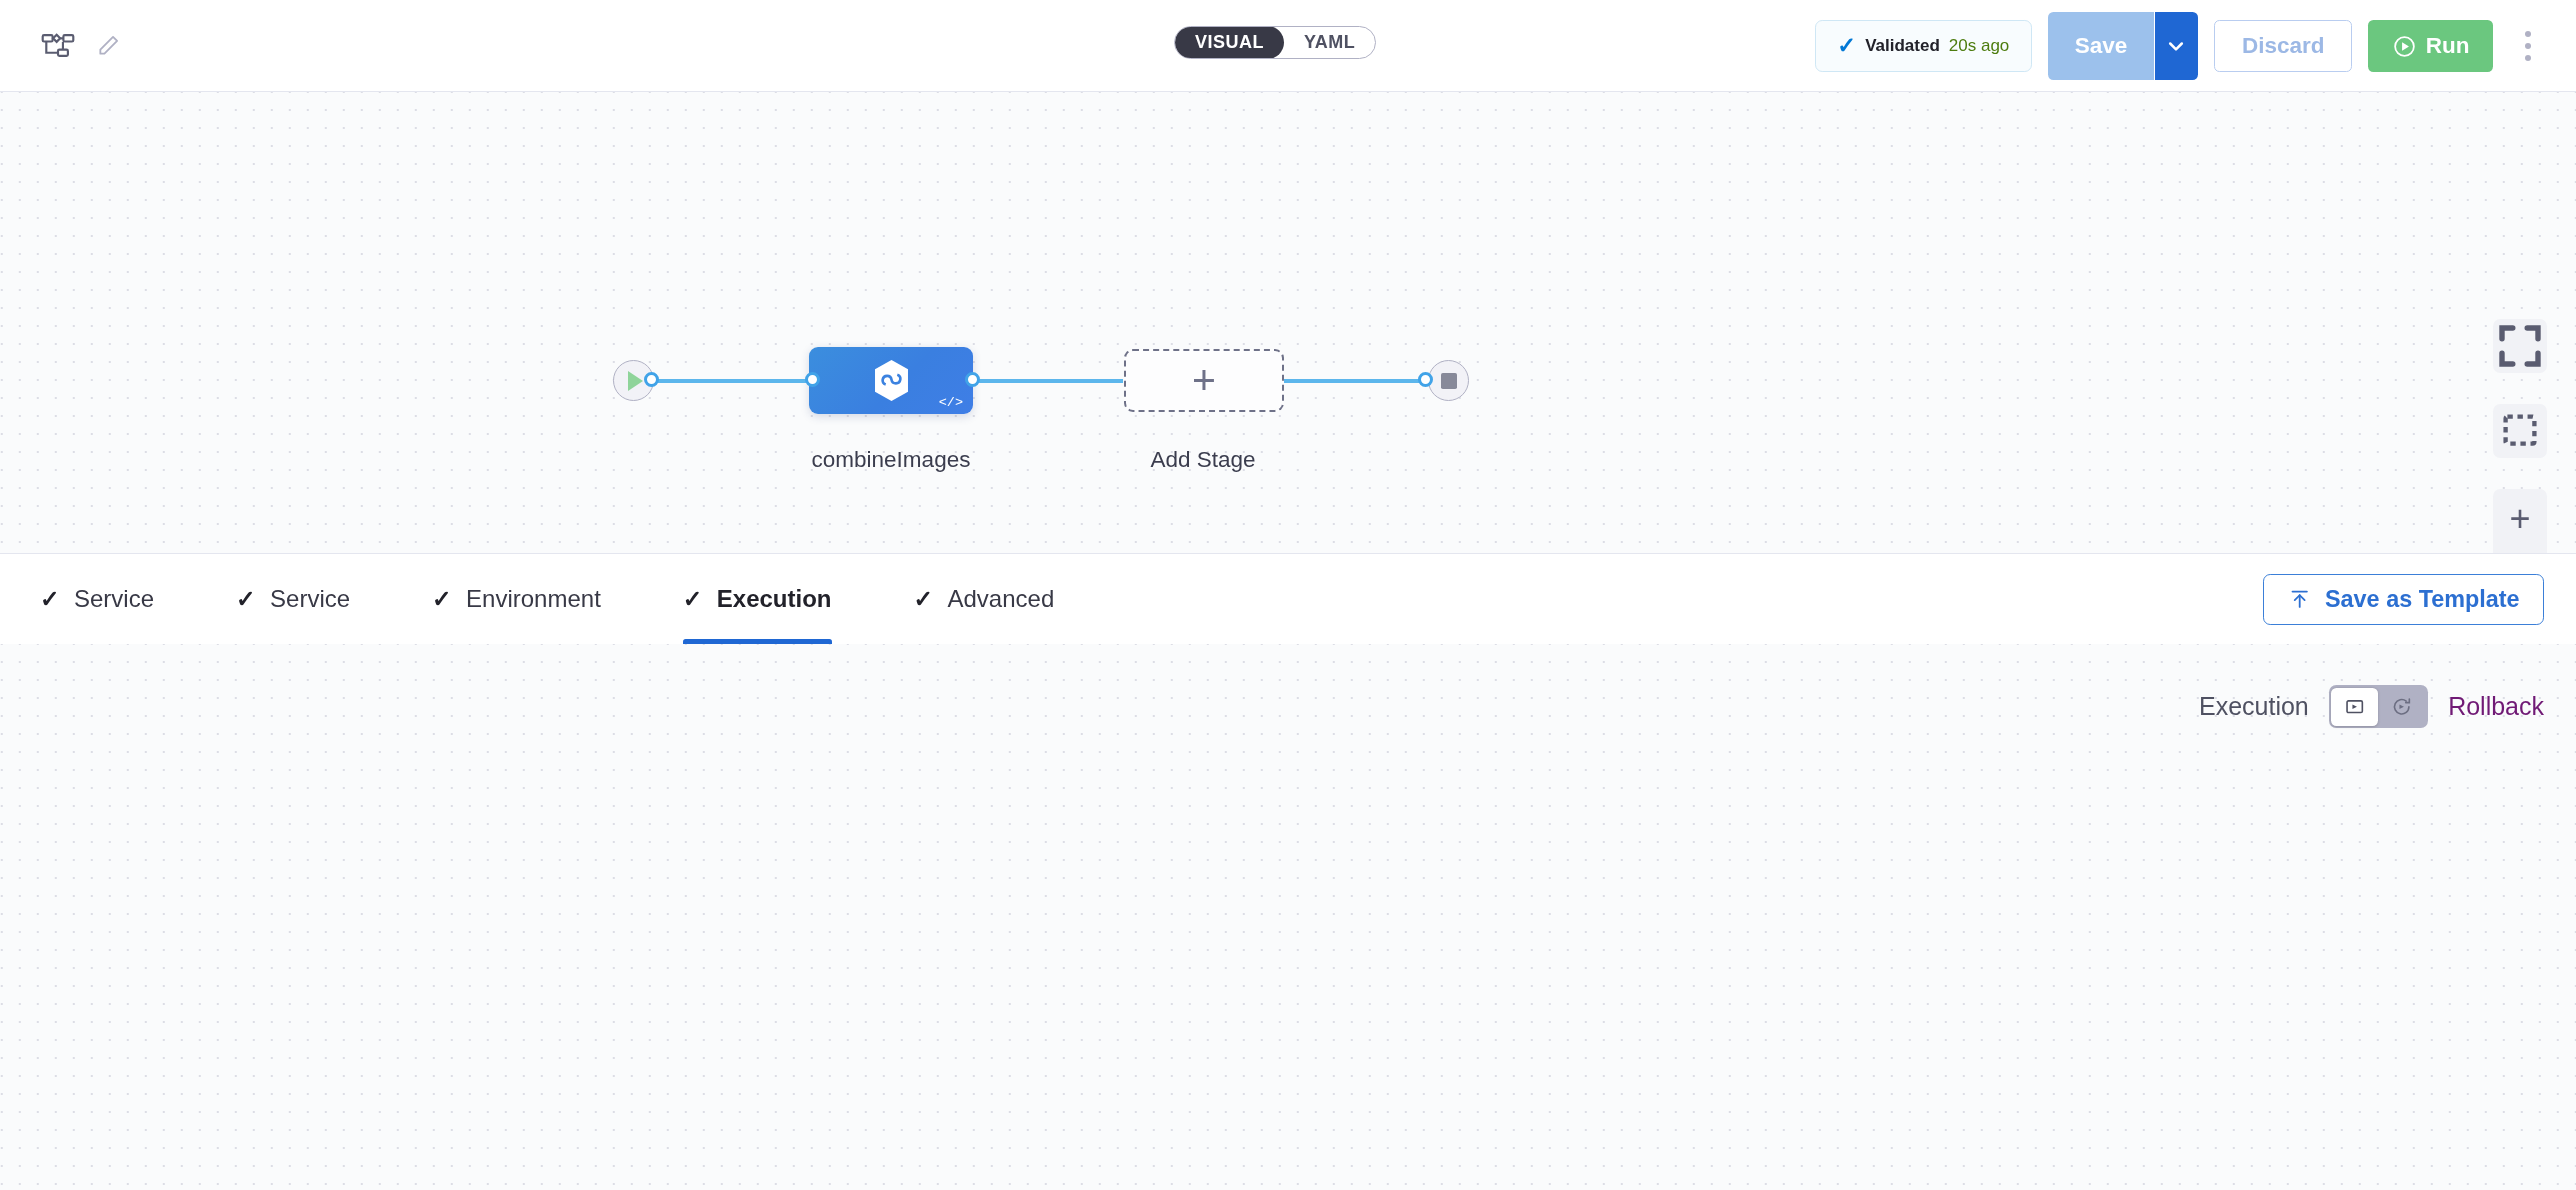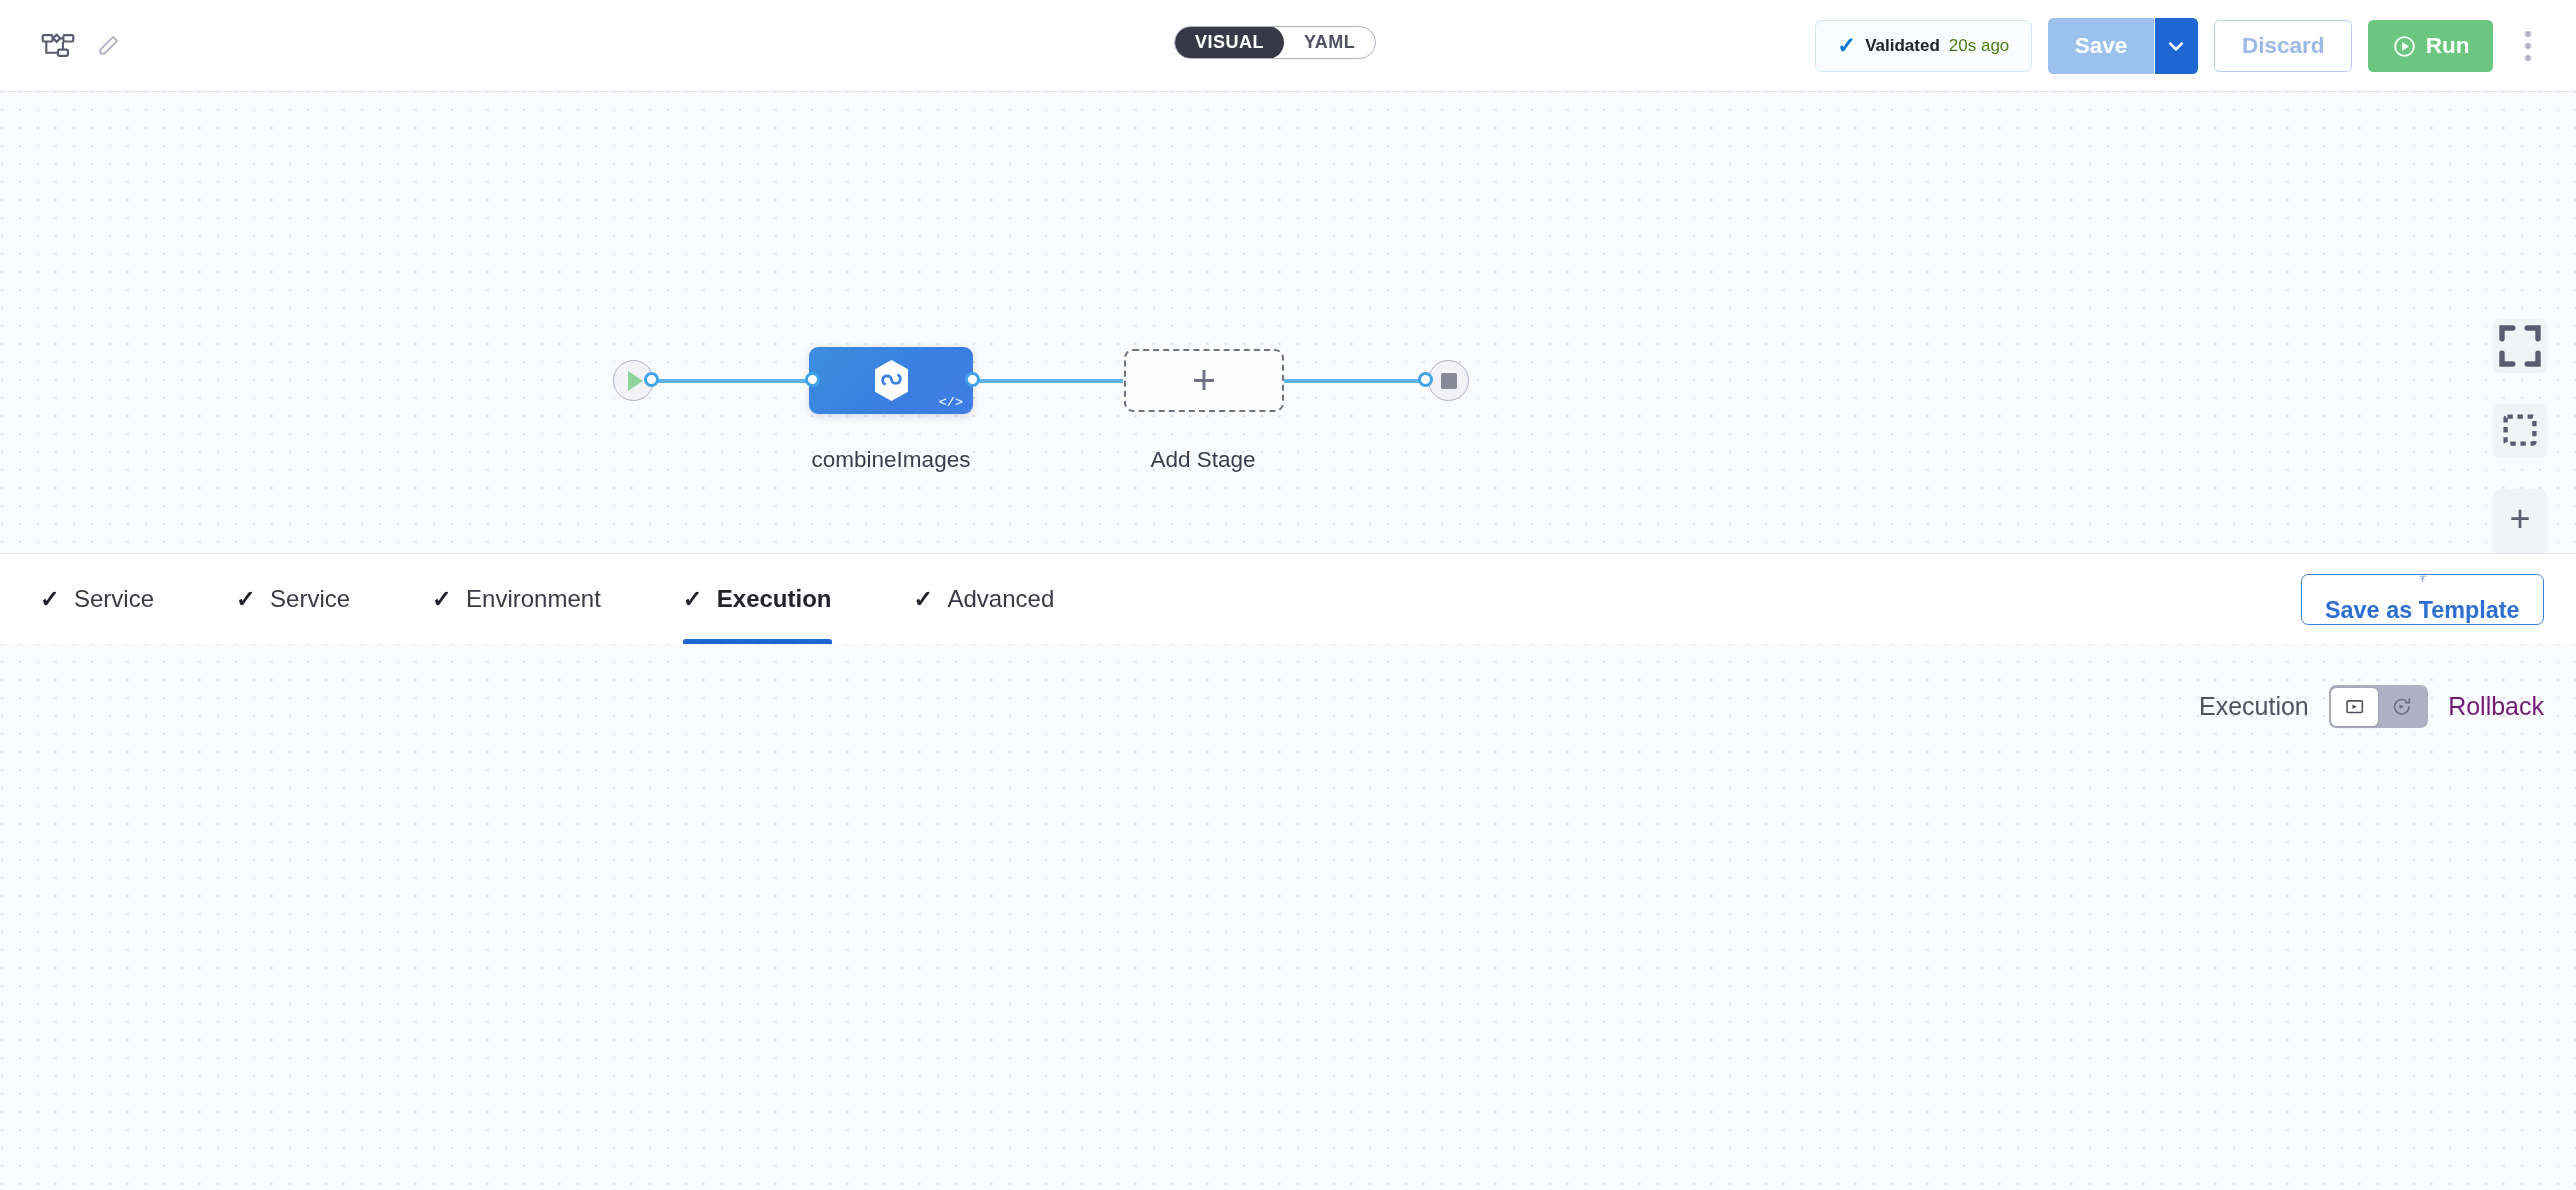--- a/index.html
+++ b/index.html
@@ -57,21 +57,21 @@
     display: flex; align-items: center; gap: 9px;
     height: 52px; padding: 0 21.6px;
     border: 0.9px solid #cfe7f5; border-radius: 7.2px;
     background: #f8fcfe;
     font-size: 17px; color: #22222a;
   }
   .validated-badge .chk { color: #0278d5; font-size: 22.5px; line-height: 1; font-weight: bold; }
   .validated-badge .lbl { font-weight: bold; }
   .validated-badge .ago { color: #4d7c0f; font-weight: normal; }
 
-  .save-split { display: flex; height: 56px; border-radius: 5.4px; overflow: hidden; }
+  .save-split { display: flex; height: 68px; border-radius: 5.4px; overflow: hidden; }
   .save-main {
     background: #9cc1ec; color: #ffffff;
     font-size: 22.5px; font-weight: bold;
     display: flex; align-items: center; justify-content: center;
     width: 106px; cursor: pointer;
   }
   .save-caret {
     background: #1f67d3; color: #ffffff; width: 44px;
     display: flex; align-items: center; justify-content: center;
     cursor: pointer; border-left: 0.9px solid #ffffff;
@@ -182,21 +182,21 @@
   .tab.active { color: #22222a; font-weight: bold; }
   .tab.active .underline {
     position: absolute; left: 0; right: 41px; bottom: 0; height: 5.4px;
     background: #1f67d3; border-radius: 2.7px 2.7px 0 0;
   }
   .tpl-btn {
     position: absolute; right: 32px; top: 20px;
     height: 51px; padding: 0 23.4px;
     border: 0.9px solid #3b7fd8; border-radius: 7.2px; background: #ffffff;
     color: #2c6fd1; font-size: 23.4px; font-weight: bold;
-    display: flex; align-items: center; gap: 14px; cursor: pointer; flex-direction: column;
+    display: flex; align-items: center; gap: 14px; cursor: pointer;
   }
   .tpl-btn svg { width: 23.4px; height: 23.4px; }
 
   
   .exec-row {
     position: absolute; right: 32px; top: 685px;
     display: flex; align-items: center; gap: 20px; z-index: 20;
   }
   .exec-lbl { font-size: 25px; color: #4f5162; }
   .rollback-lbl { font-size: 25px; color: #701a75; cursor: pointer; }

